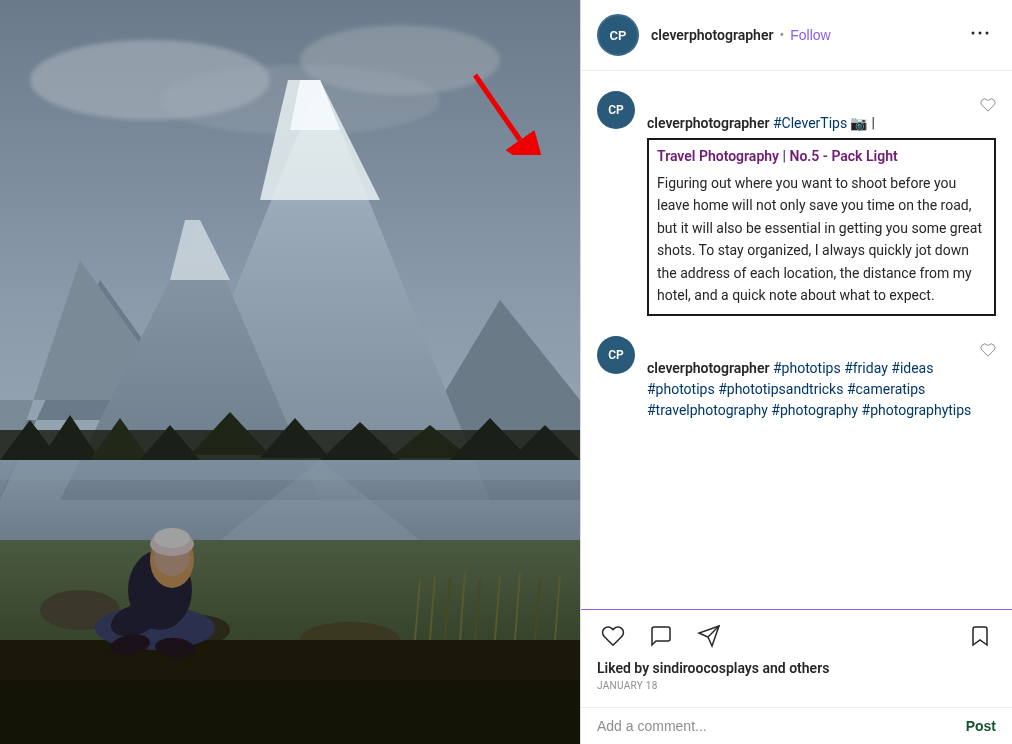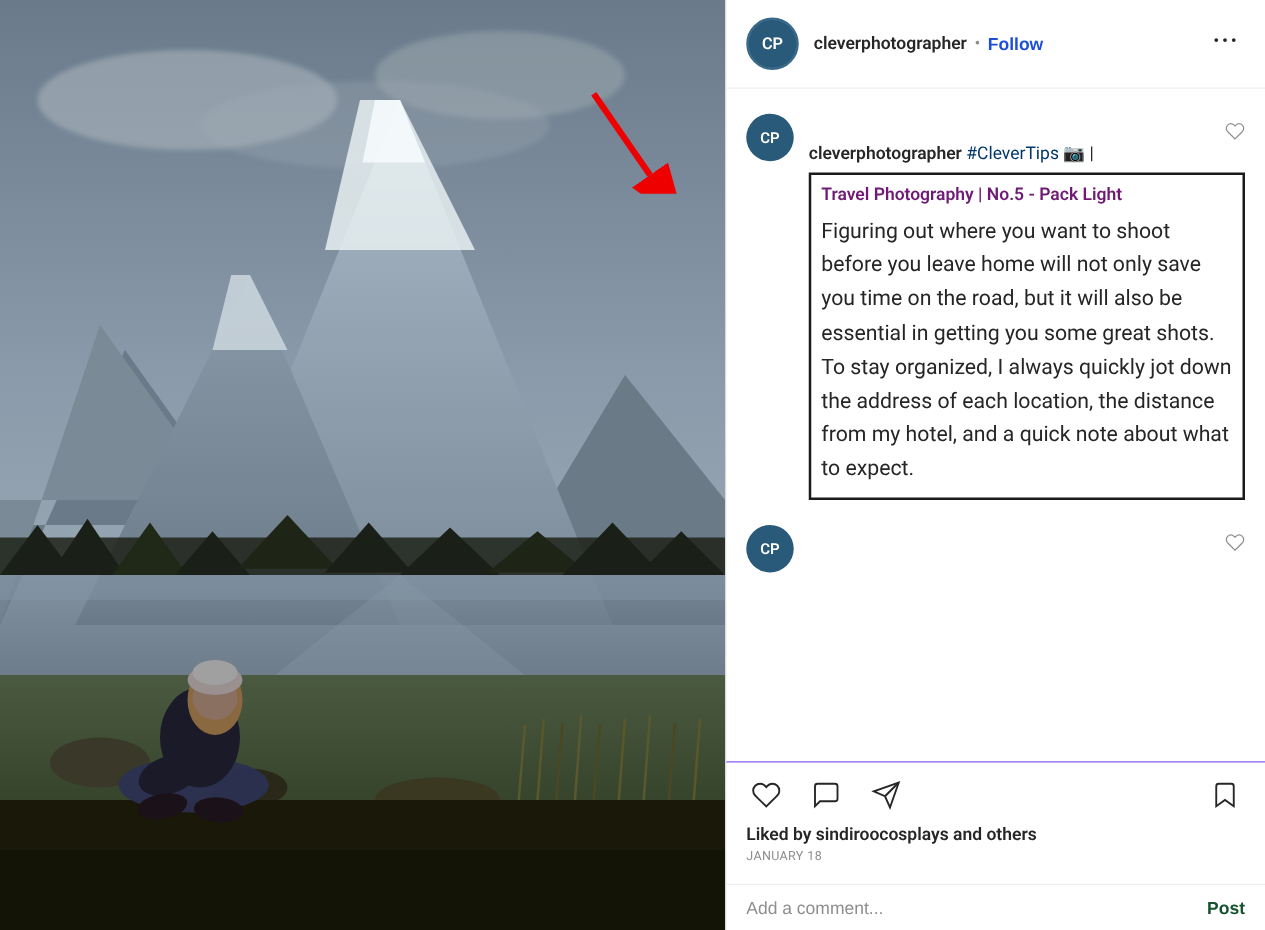--- a/index.html
+++ b/index.html
@@ -93,22 +93,22 @@
       color: #262626;
     }
 
     .dot-separator {
       color: #8e8e8e;
       font-size: 14px;
     }
 
     .follow-btn {
       font-size: 14px;
-      font-weight: 700;
-      color: #1d4ed8;
+      font-weight: 400;
+      color: #8b5cf6;
       background: none;
       border: none;
       cursor: pointer;
       padding: 0;
     }
 
     .more-btn {
       background: none;
       border: none;
       cursor: pointer;
@@ -175,21 +175,21 @@
     }
 
     .caption-title {
       font-size: 14px;
       font-weight: 600;
       color: #701a75;
       margin-bottom: 8px;
     }
 
     .caption-body {
-      font-size: 17px;
+      font-size: 14px;
       color: #262626;
       line-height: 1.6;
     }
 
     .caption-time {
       font-size: 12px;
       color: #8e8e8e;
       margin-top: 6px;
       padding-left: 16px;
     }
@@ -463,20 +463,29 @@
           <path d="M20.84 4.61a5.5 5.5 0 0 0-7.78 0L12 5.67l-1.06-1.06a5.5 5.5 0 0 0-7.78 7.78l1.06 1.06L12 21.23l7.78-7.78 1.06-1.06a5.5 5.5 0 0 0 0-7.78z"></path>
         </svg>
       </div>
     </div>
 
 
     <div class="caption-item">
       <div class="caption-avatar">
         <span>CP</span>
       </div>
+      <div class="caption-content">
+        <div class="caption-text">
+          <span class="caption-username">cleverphotographer</span>
+          <span> </span>
+          <span class="caption-hashtag">
+            #phototips #friday #ideas #phototips #phototipsandtricks #cameratips #travelphotography #photography #photographytips
+          </span>
+        </div>
+      </div>
 
       <div class="heart-icon-small">
         <svg width="16" height="16" viewBox="0 0 24 24" fill="none" stroke="#8e8e8e" stroke-width="1.5">
           <path d="M20.84 4.61a5.5 5.5 0 0 0-7.78 0L12 5.67l-1.06-1.06a5.5 5.5 0 0 0-7.78 7.78l1.06 1.06L12 21.23l7.78-7.78 1.06-1.06a5.5 5.5 0 0 0 0-7.78z"></path>
         </svg>
       </div>
     </div>
 
   </div>
 

